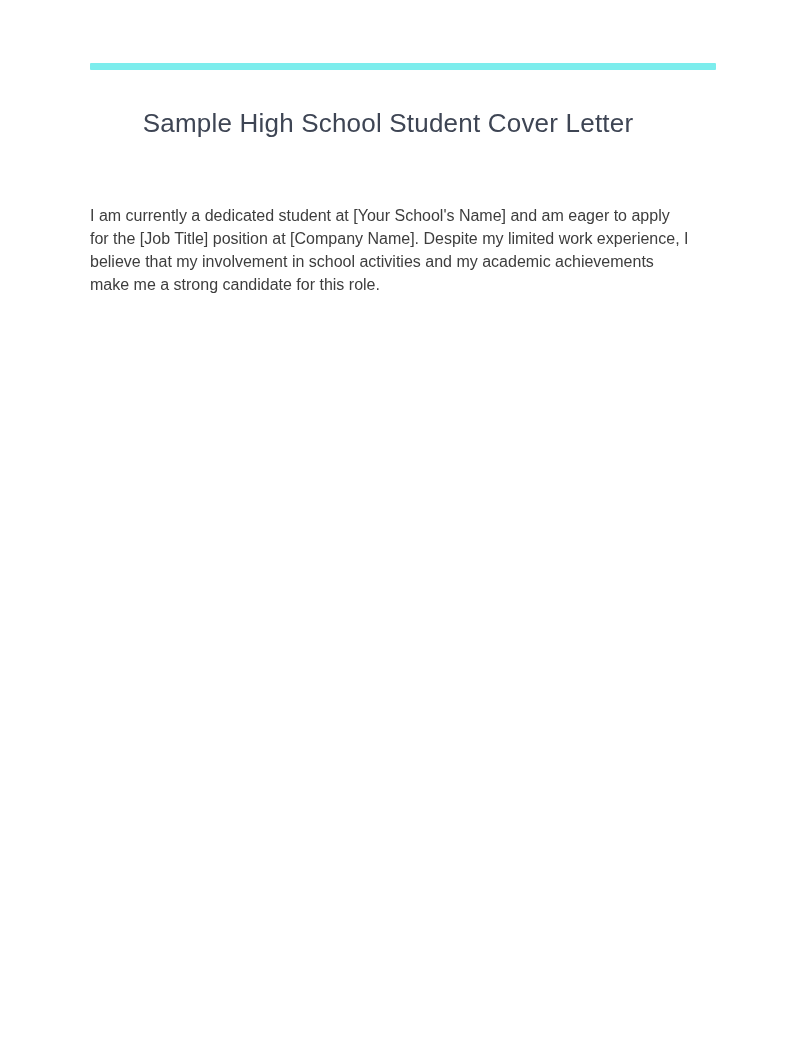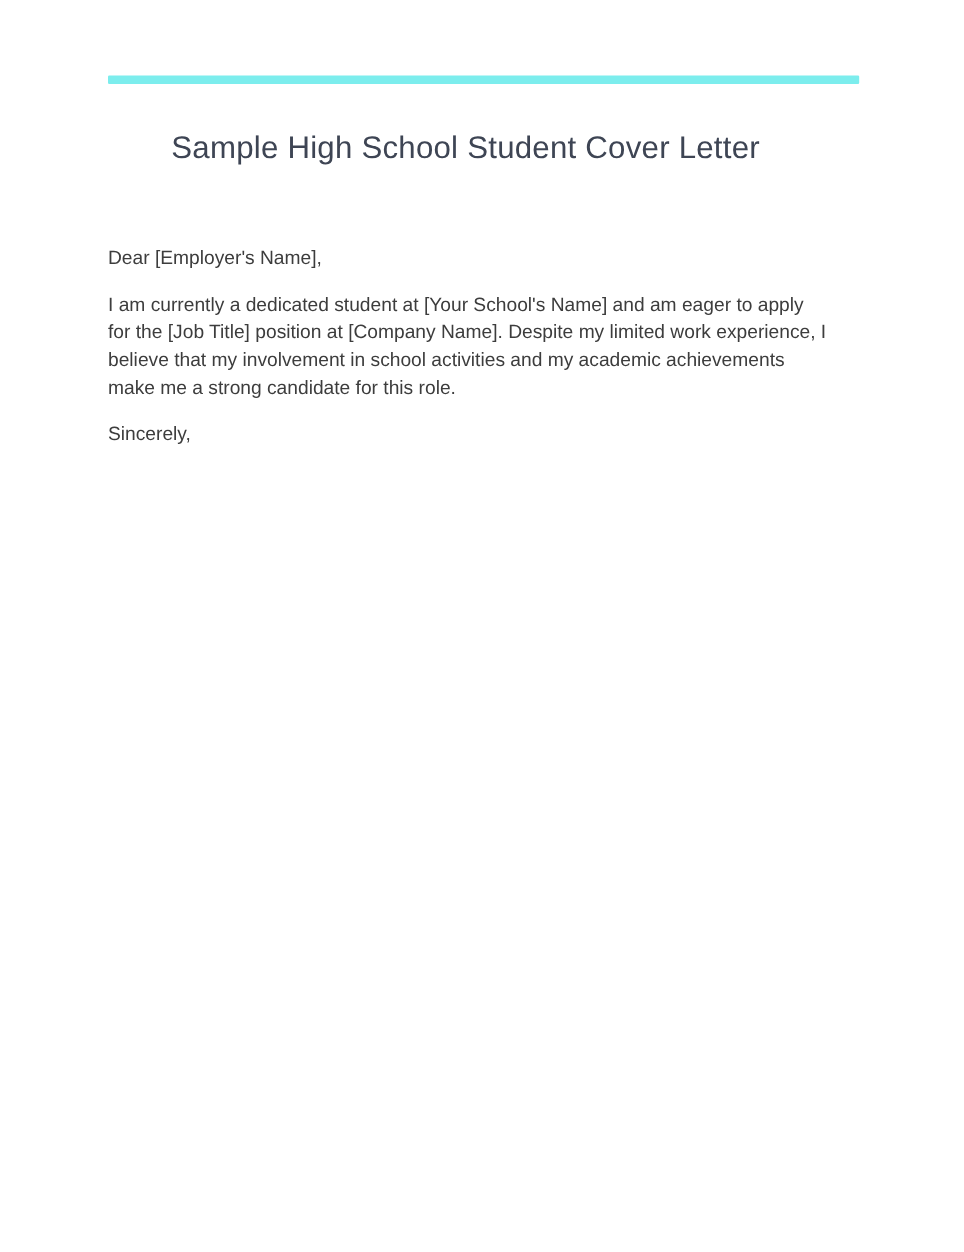--- a/index.html
+++ b/index.html
@@ -54,24 +54,22 @@
 <body>
 
 <div class="page" style="background: rgb(255, 255, 255);">
 
   <div class="accent-bar" style="background: rgb(124, 237, 237);"></div>
 
   <h1 class="doc-title" style="color: rgb(62, 69, 84);">Sample High School Student Cover Letter</h1>
 
   <div class="letter" style="color: rgb(61, 61, 61);">
 
-    <p>Dear [Employer's Name],</p>
 
     <p>I am currently a dedicated student at [Your School's Name] and am eager to apply for the [Job Title] position at [Company Name]. Despite my limited work experience, I believe that my involvement in school activities and my academic achievements make me a strong candidate for this role.</p>
 
 
 
     <p>
-      <span style="display:block">Sincerely,</span>
     </p>
 
   </div>
 </div>
 
 </body></html>

